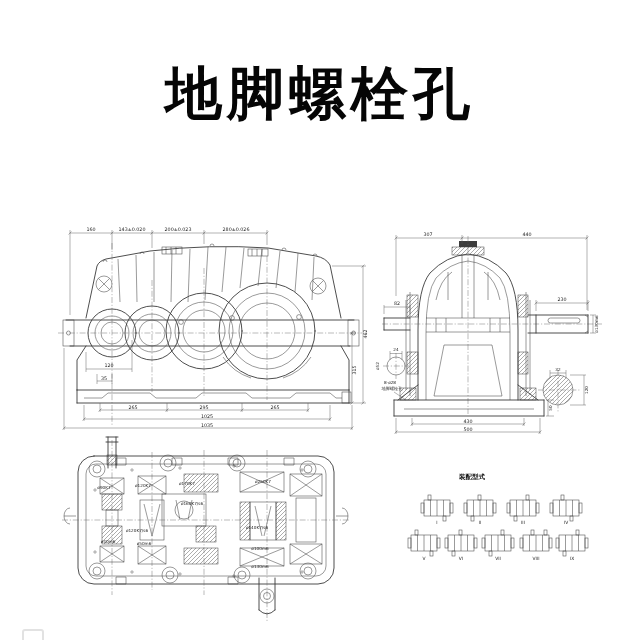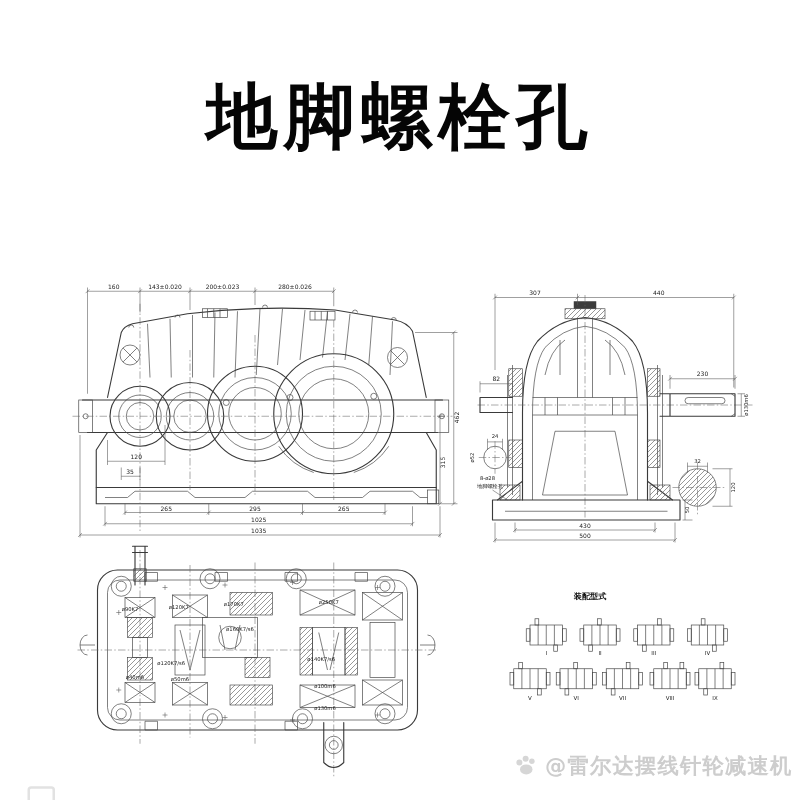--- a/index.html
+++ b/index.html
@@ -349,24 +349,15 @@
           <rect x="563" y="551" width="3" height="5"></rect>
       </g>
       <text class="rom" x="424" y="560">V</text>
       <text class="rom" x="461" y="560">VI</text>
       <text class="rom" x="498" y="560">VII</text>
       <text class="rom" x="536" y="560">VIII</text>
       <text class="rom" x="572" y="560">IX</text>
     </g>
   </svg>
 
-  <div class="wm">
-    <svg width="20" height="20" viewBox="0 0 20 20">
-      <circle cx="4.5" cy="8" r="2.4" fill="#d6d6d6"></circle>
-      <circle cx="9.5" cy="5" r="2.4" fill="#d6d6d6"></circle>
-      <circle cx="14.5" cy="7" r="2.2" fill="#d6d6d6"></circle>
-      <ellipse cx="10" cy="13.5" rx="5" ry="4" fill="#d6d6d6"></ellipse>
-    </svg>
-    <span>@雷尔达摆线针轮减速机</span>
-  </div>
   <div class="wm-corner"></div>
 
 </div>
 
 </body></html>

